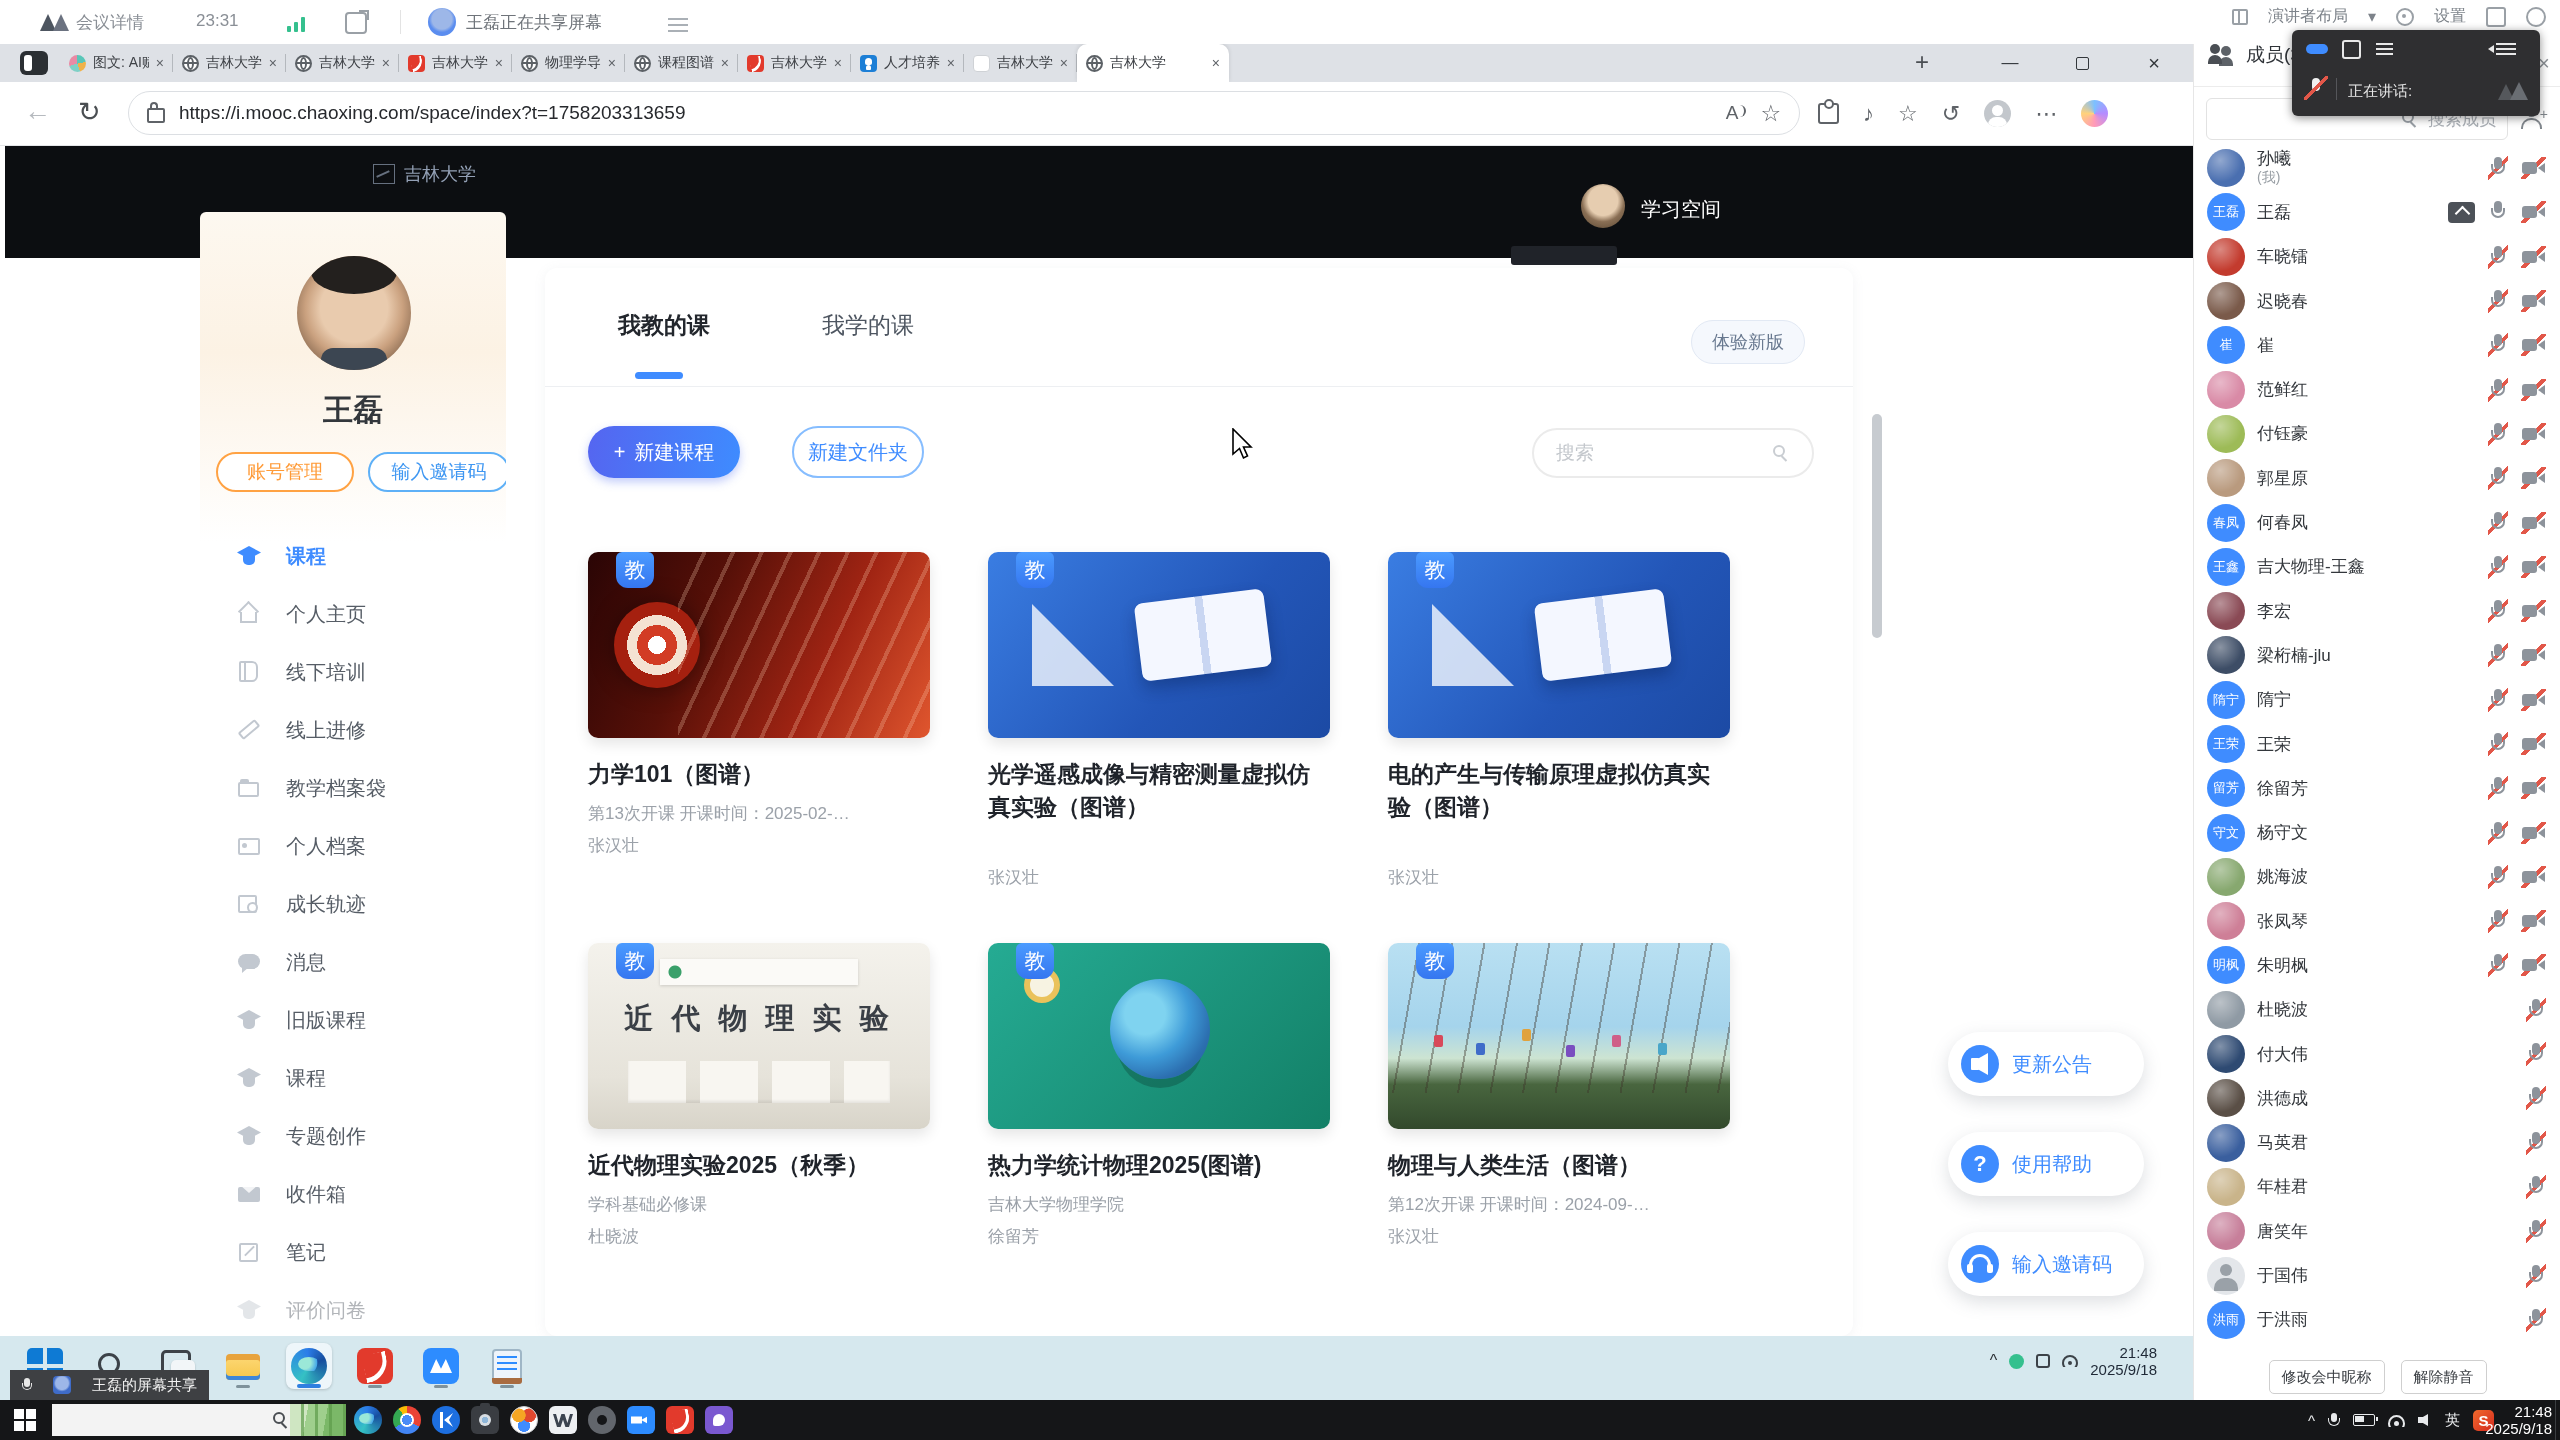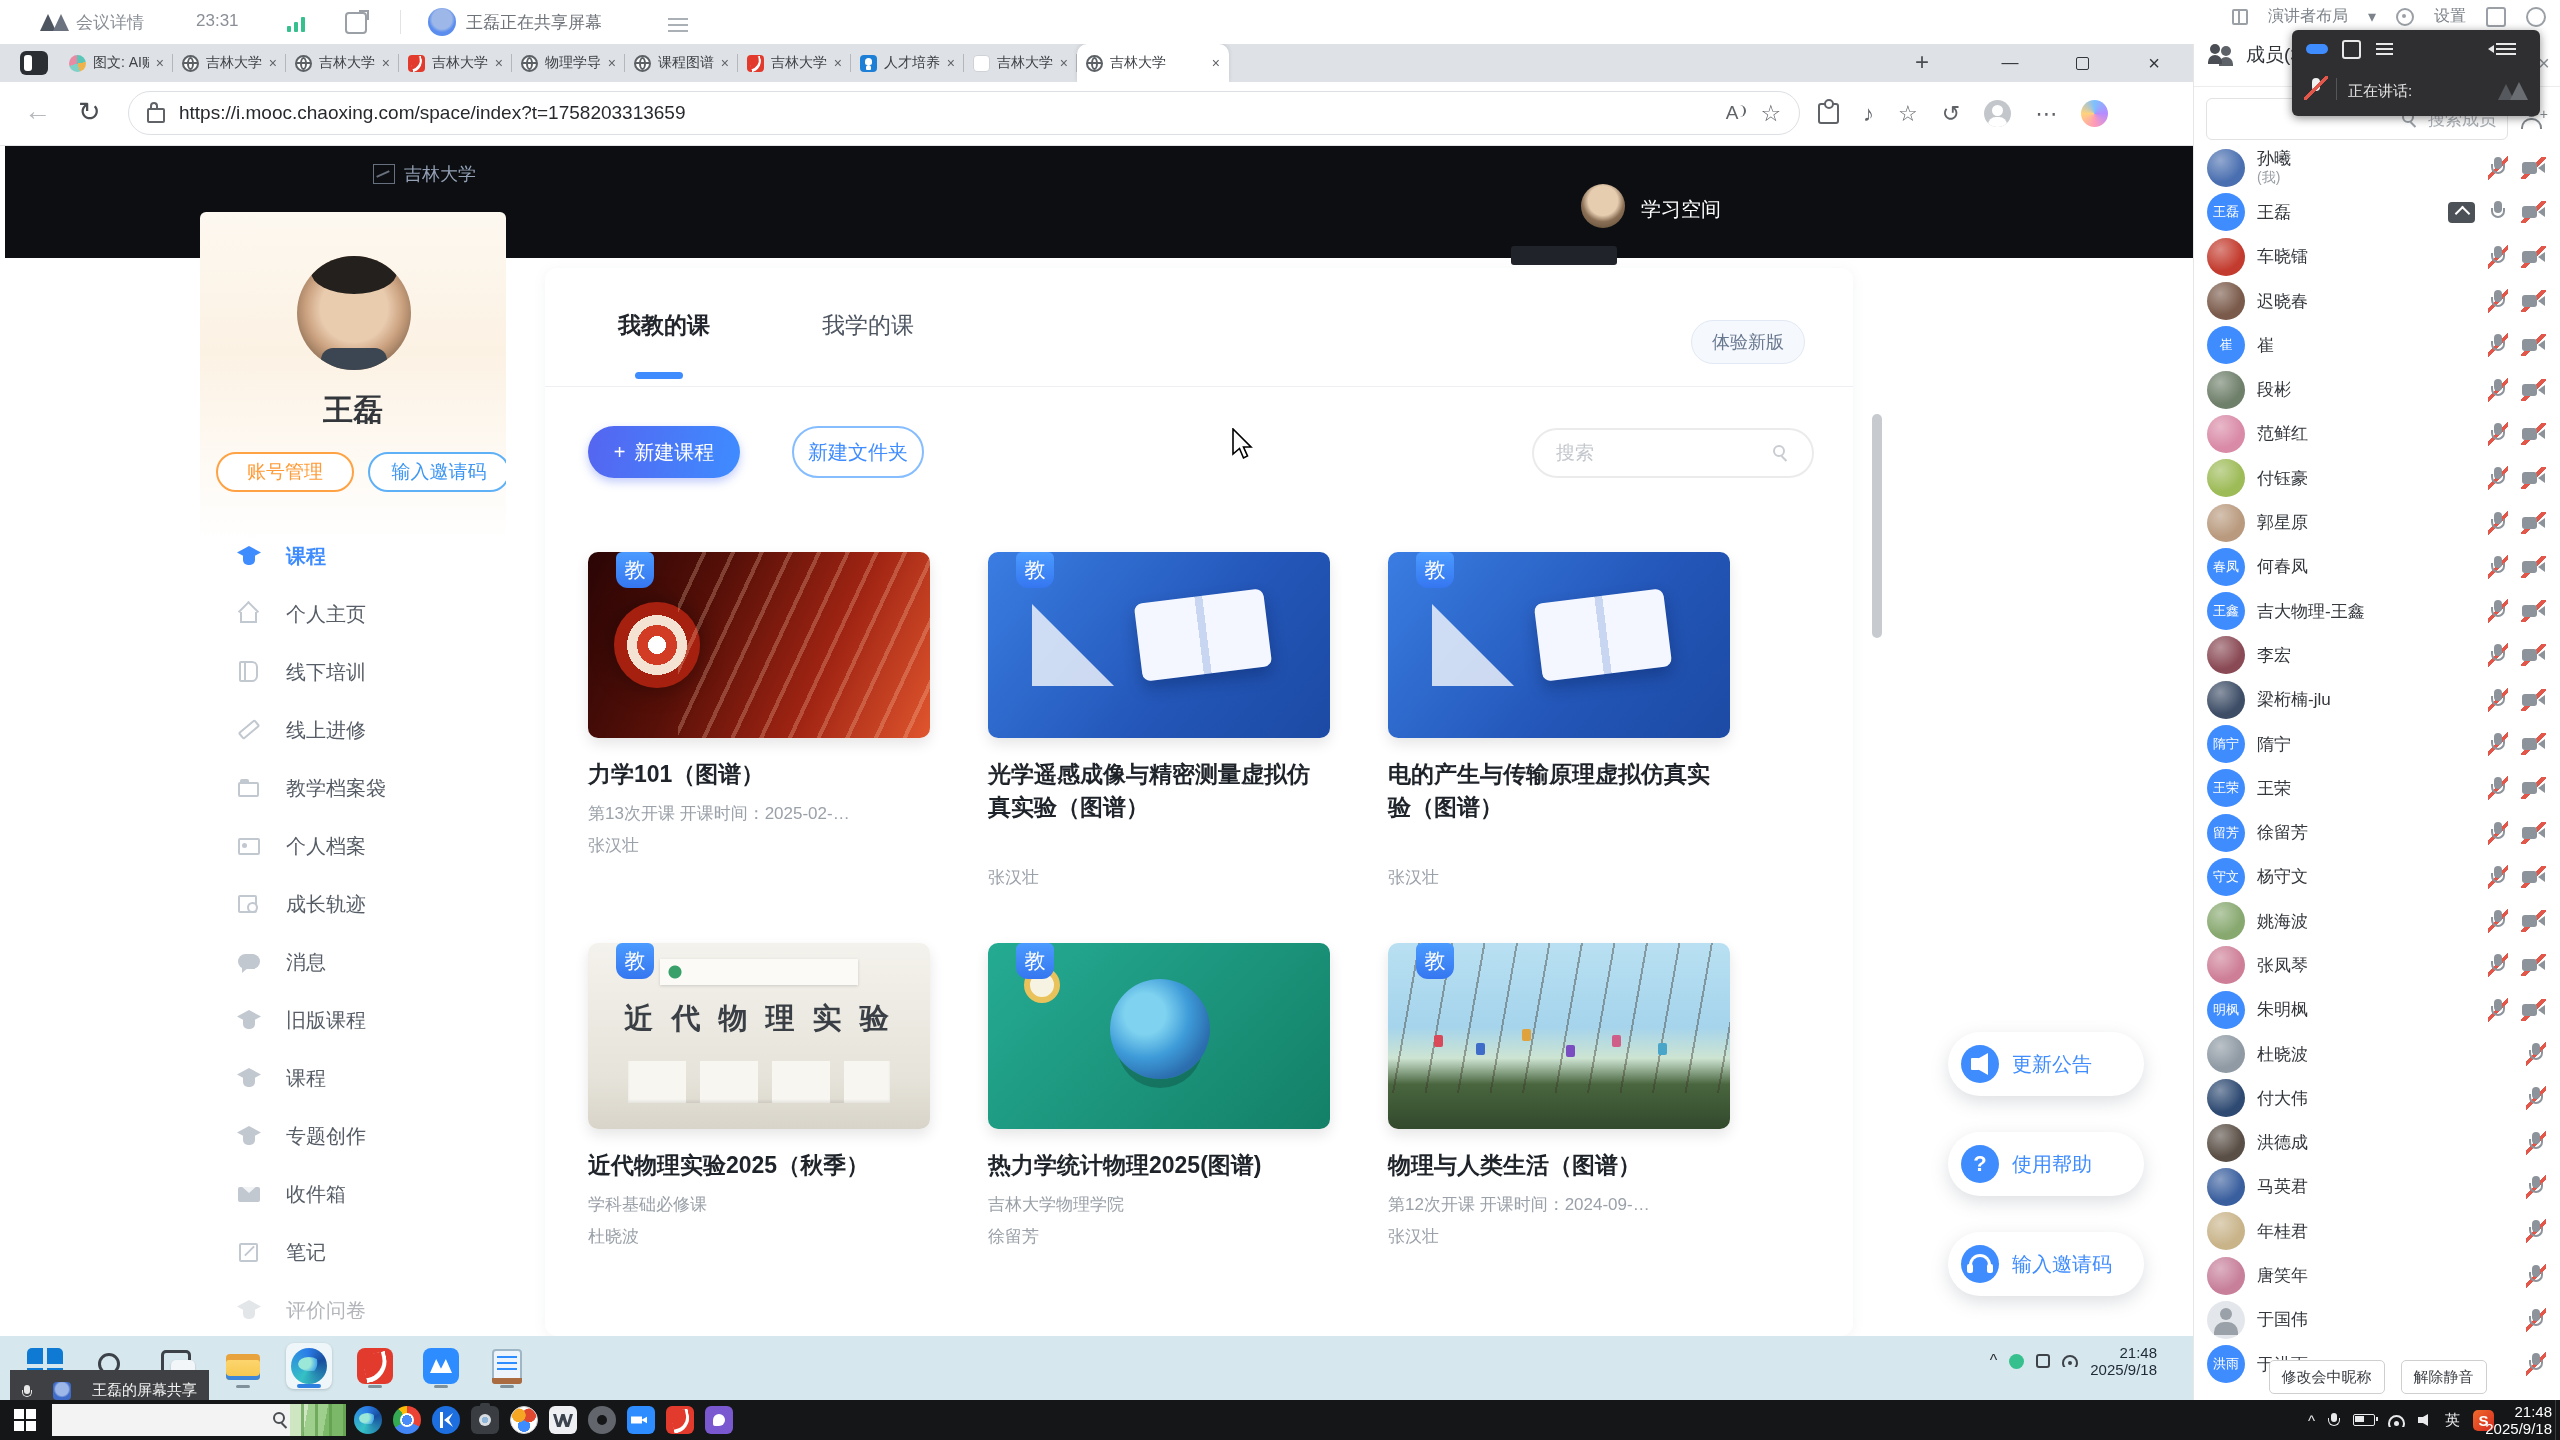--- a/index.html
+++ b/index.html
@@ -234,21 +234,21 @@
   .app-folder::after{content:"";position:absolute;left:1px;top:12px;width:34px;height:20px;background:linear-gradient(180deg,#fcd56e,#f6c64a);border-radius:3px 3px 4px 4px;box-shadow:inset 0 -4px 0 #3e86d8;}
   .app-edge{border-radius:50%;background:conic-gradient(from 210deg,#35c1c4,#2b7de9 40%,#174e9e 60%,#35c1c4);}
   .app-edge::after{content:"";position:absolute;left:7px;top:9px;width:22px;height:14px;border-radius:50% 50% 0 50%;background:radial-gradient(circle at 30% 40%,#9be8d8 0 35%,#45a8e8 70%,transparent 75%);}
   .app-cx{background:#e23a2c;border-radius:8px;}
   .app-cx::after{content:"";position:absolute;left:7px;top:5px;width:20px;height:23px;border-bottom:5px solid #fff;border-right:4px solid #fff;border-radius:0 0 22px 0;transform:rotate(-12deg);}
   .app-meet{background:#2d8cff;border-radius:8px;}
   .app-meet::after{content:"";position:absolute;left:7px;top:11px;width:22px;height:14px;background:#fff;clip-path:polygon(0 100%,28% 0,50% 70%,72% 0,100% 100%);}
   .app-note{width:30px;height:35px;background:#eef4fb;border:2px solid #9fb6c6;border-radius:4px;}
   .app-note::before{content:"";position:absolute;left:3px;top:5px;right:3px;height:16px;background:repeating-linear-gradient(#2d8cff 0 2px,transparent 2px 6px);}
   .app-note::after{content:"";position:absolute;left:-2px;bottom:-2px;width:30px;height:6px;background:#a96b3f;border-radius:0 0 3px 3px;}
-  .tb-tooltip{position:absolute;left:10px;top:34px;height:30px;background:#3e4043;color:#f2f2f2;font-size:15px;display:flex;align-items:flex-end;gap:21px;padding:0 12px;z-index:16;}
+  .tb-tooltip{position:absolute;left:10px;top:34px;height:30px;background:#3e4043;color:#f2f2f2;font-size:15px;display:flex;align-items:center;gap:21px;padding:0 12px;z-index:16;}
   .tt-mic{width:10px;height:16px;position:relative;}
   .tt-mic::before{content:"";position:absolute;left:2px;top:1px;width:6px;height:9px;background:#e8e8e8;border-radius:3px;}
   .tt-mic::after{content:"";position:absolute;left:0;top:6px;width:10px;height:7px;border:1.5px solid #e8e8e8;border-top:none;border-radius:0 0 6px 6px;box-sizing:border-box;}
   .tt-av{width:18px;height:18px;border-radius:4px;background:radial-gradient(circle at 50% 40%,#9db7e8 0 45%,#3f6cc9 60%);}
   .tb-tray{position:absolute;right:36px;top:8px;display:flex;align-items:center;gap:12px;color:#2a2e33;}
   .tr-car{font-size:16px;}
   .tr-dot{width:15px;height:15px;border-radius:50%;background:#35c08e;}
   .tr-mini{width:14px;height:14px;border:2px solid #3c4248;border-radius:3px;box-sizing:border-box;}
   .tr-wifi{width:16px;height:12px;position:relative;overflow:hidden;}
   .tr-wifi::before{content:"";position:absolute;left:0;top:0;width:16px;height:16px;border:2px solid #3c4248;border-radius:50%;box-sizing:border-box;}
@@ -709,34 +709,20 @@
           <span class="p-name">崔</span>
           <span class="p-sub"></span>
         </span>
         <span class="p-icons">
 
           <span class="i-mic muted"></span>
           <span class="i-cam muted"></span>
         </span>
       </div>
 
-      <div class="p-row">
-        <span class="p-avatar kind-photo" style="background-color: rgb(110, 127, 106);">
-          <span></span>
-        </span>
-        <span class="p-namecol">
-          <span class="p-name">段彬</span>
-          <span class="p-sub"></span>
-        </span>
-        <span class="p-icons">
-
-          <span class="i-mic muted"></span>
-          <span class="i-cam muted"></span>
-        </span>
-      </div>
 
       <div class="p-row">
         <span class="p-avatar kind-photo" style="background-color: rgb(217, 138, 166);">
           <span></span>
         </span>
         <span class="p-namecol">
           <span class="p-name">范鲜红</span>
           <span class="p-sub"></span>
         </span>
         <span class="p-icons">

